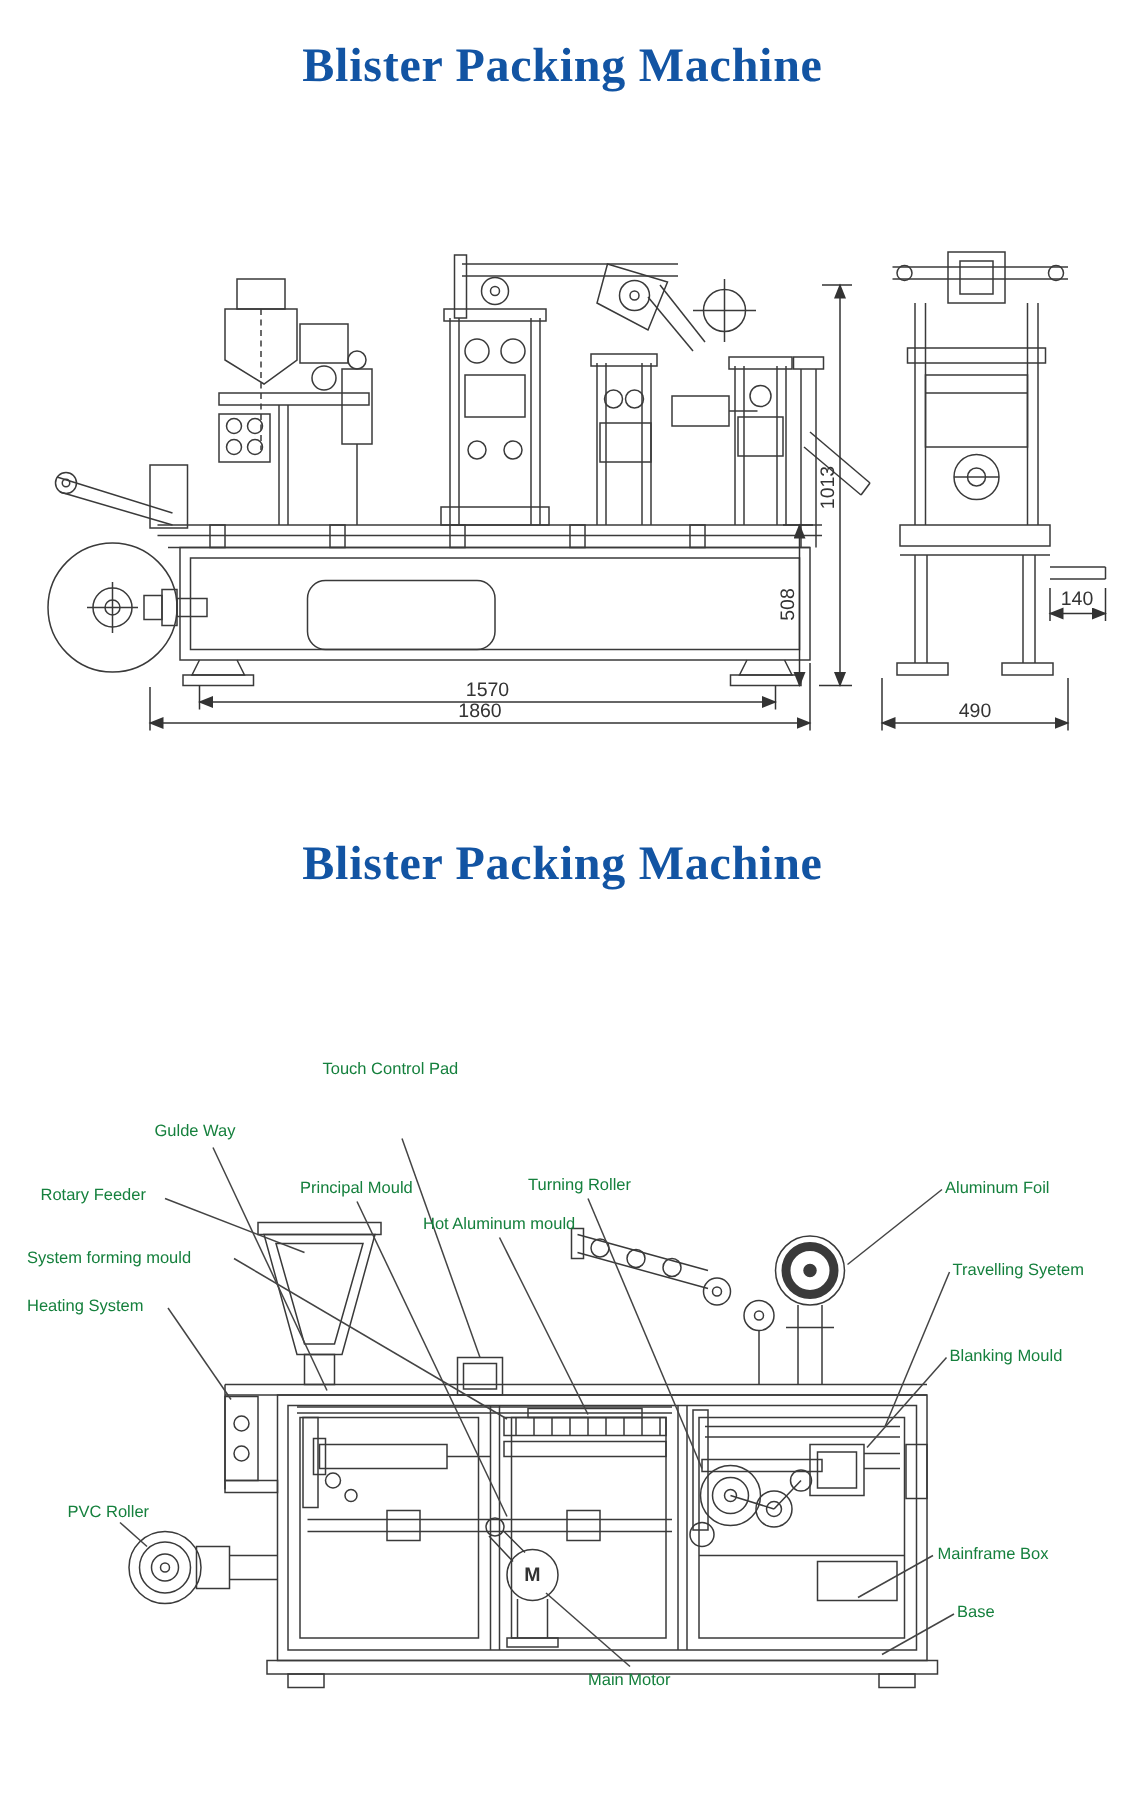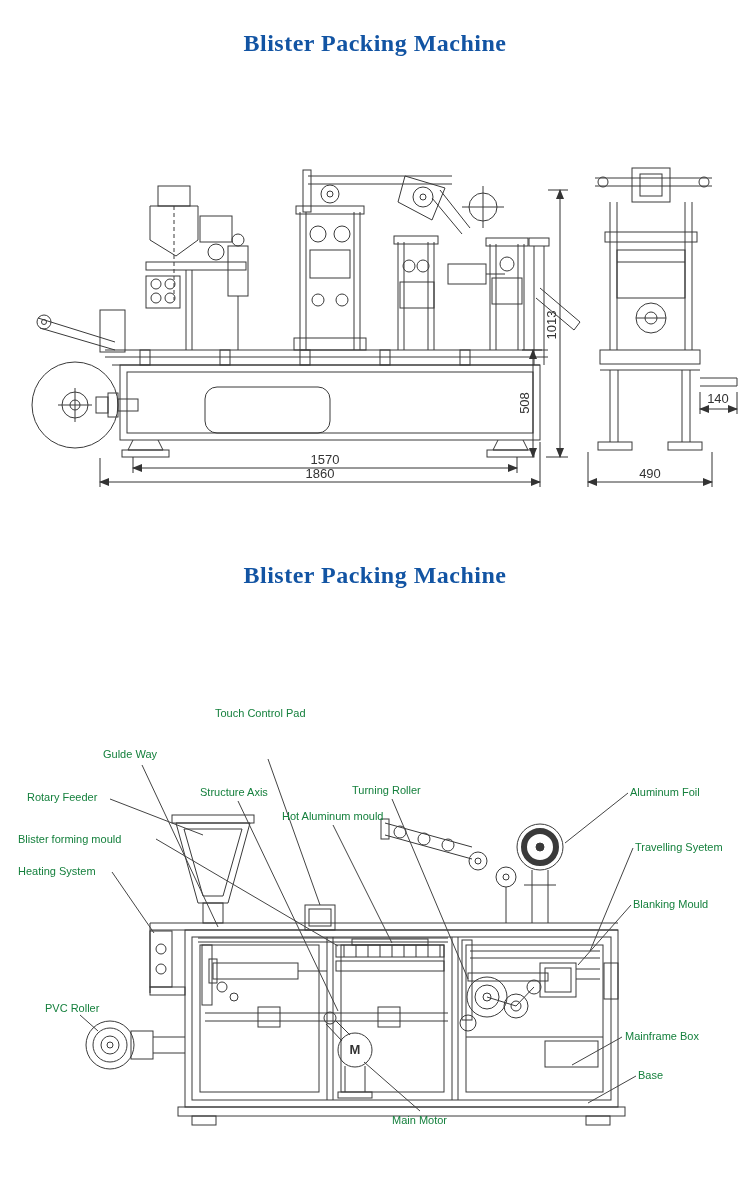--- a/index.html
+++ b/index.html
@@ -1,20 +1,20 @@
 <!DOCTYPE html>
 <html><head>
 <meta charset="utf-8">
 <style>
   html,body{margin:0;padding:0;background:#fff;}
   .page{position:relative;width:750px;height:1199px;background:#fff;overflow:hidden;
         font-family:"Liberation Sans",sans-serif;}
   .title{position:absolute;left:0;width:100%;text-align:center;
          font-family:"Liberation Serif",serif;font-weight:bold;
-         color:#1254a3;font-size:24px;line-height:38px;letter-spacing:0.5px;}
+         color:#1254a3;font-size:32px;line-height:38px;letter-spacing:0.5px;}
   .lbl{position:absolute;font-size:11px;color:#15803d;white-space:nowrap;line-height:15px;}
   svg{position:absolute;left:0;}
   svg text{font-family:"Liberation Sans",sans-serif;font-size:13px;fill:#333;stroke:none;}
   .machine{stroke:#3a3a3a;fill:none;stroke-width:1;}
   .dim{stroke:#333;fill:none;stroke-width:1;}
   .leader{stroke:#444;fill:none;stroke-width:1;}
 </style>
 </head>
 <body>
 
@@ -379,25 +379,25 @@
       <line x1="80" y1="280" x2="98" y2="296"></line>
       <line x1="622" y1="302" x2="572" y2="330"></line>
       <line x1="636" y1="341" x2="588" y2="368"></line>
       <line x1="420" y1="376" x2="364" y2="327"></line>
     </g>
   </svg>
 
   <div class="lbl" style="left:103px;top:747px">Gulde Way</div>
   <div class="lbl" style="left:215px;top:706px">Touch Control Pad</div>
   <div class="lbl" style="left:27px;top:790px">Rotary Feeder</div>
-  <div class="lbl" style="left:200px;top:785px">Structure Axis</div>
+  <div class="lbl" style="left:200px;top:785px">Principal Mould</div>
   <div class="lbl" style="left:352px;top:783px">Turning Roller</div>
   <div class="lbl" style="left:282px;top:809px">Hot Aluminum mould</div>
   <div class="lbl" style="left:630px;top:785px">Aluminum Foil</div>
-  <div class="lbl" style="left:18px;top:832px">Blister forming mould</div>
+  <div class="lbl" style="left:18px;top:832px">System forming mould</div>
   <div class="lbl" style="left:635px;top:840px">Travelling Syetem</div>
   <div class="lbl" style="left:18px;top:864px">Heating System</div>
   <div class="lbl" style="left:633px;top:897px">Blanking Mould</div>
   <div class="lbl" style="left:45px;top:1001px">PVC Roller</div>
   <div class="lbl" style="left:625px;top:1029px">Mainframe Box</div>
   <div class="lbl" style="left:638px;top:1068px">Base</div>
   <div class="lbl" style="left:392px;top:1113px">Main Motor</div>
 
 </div>
 

